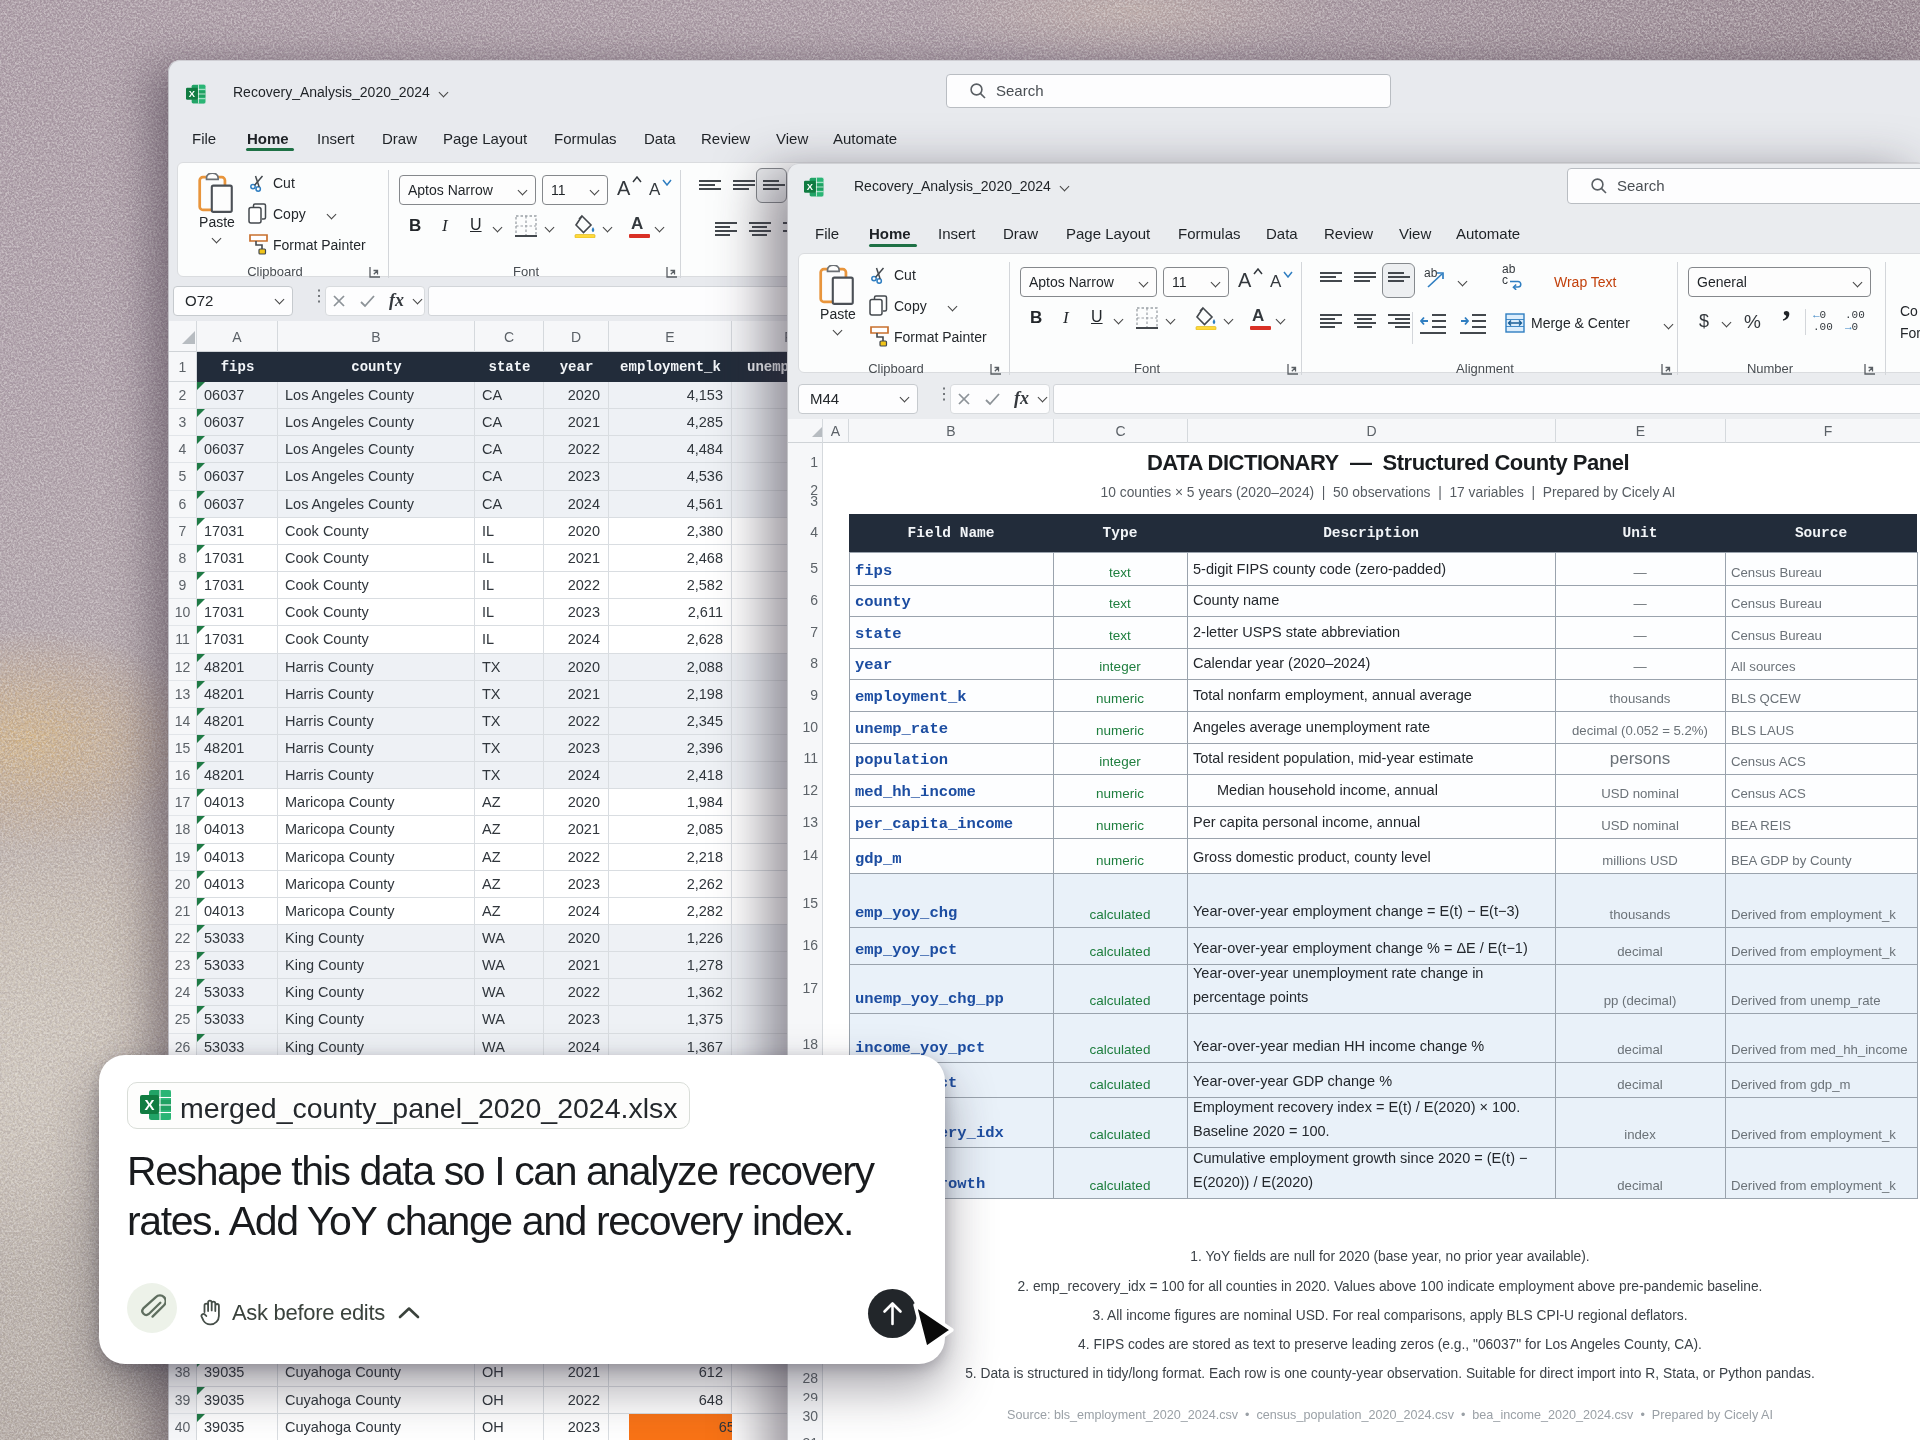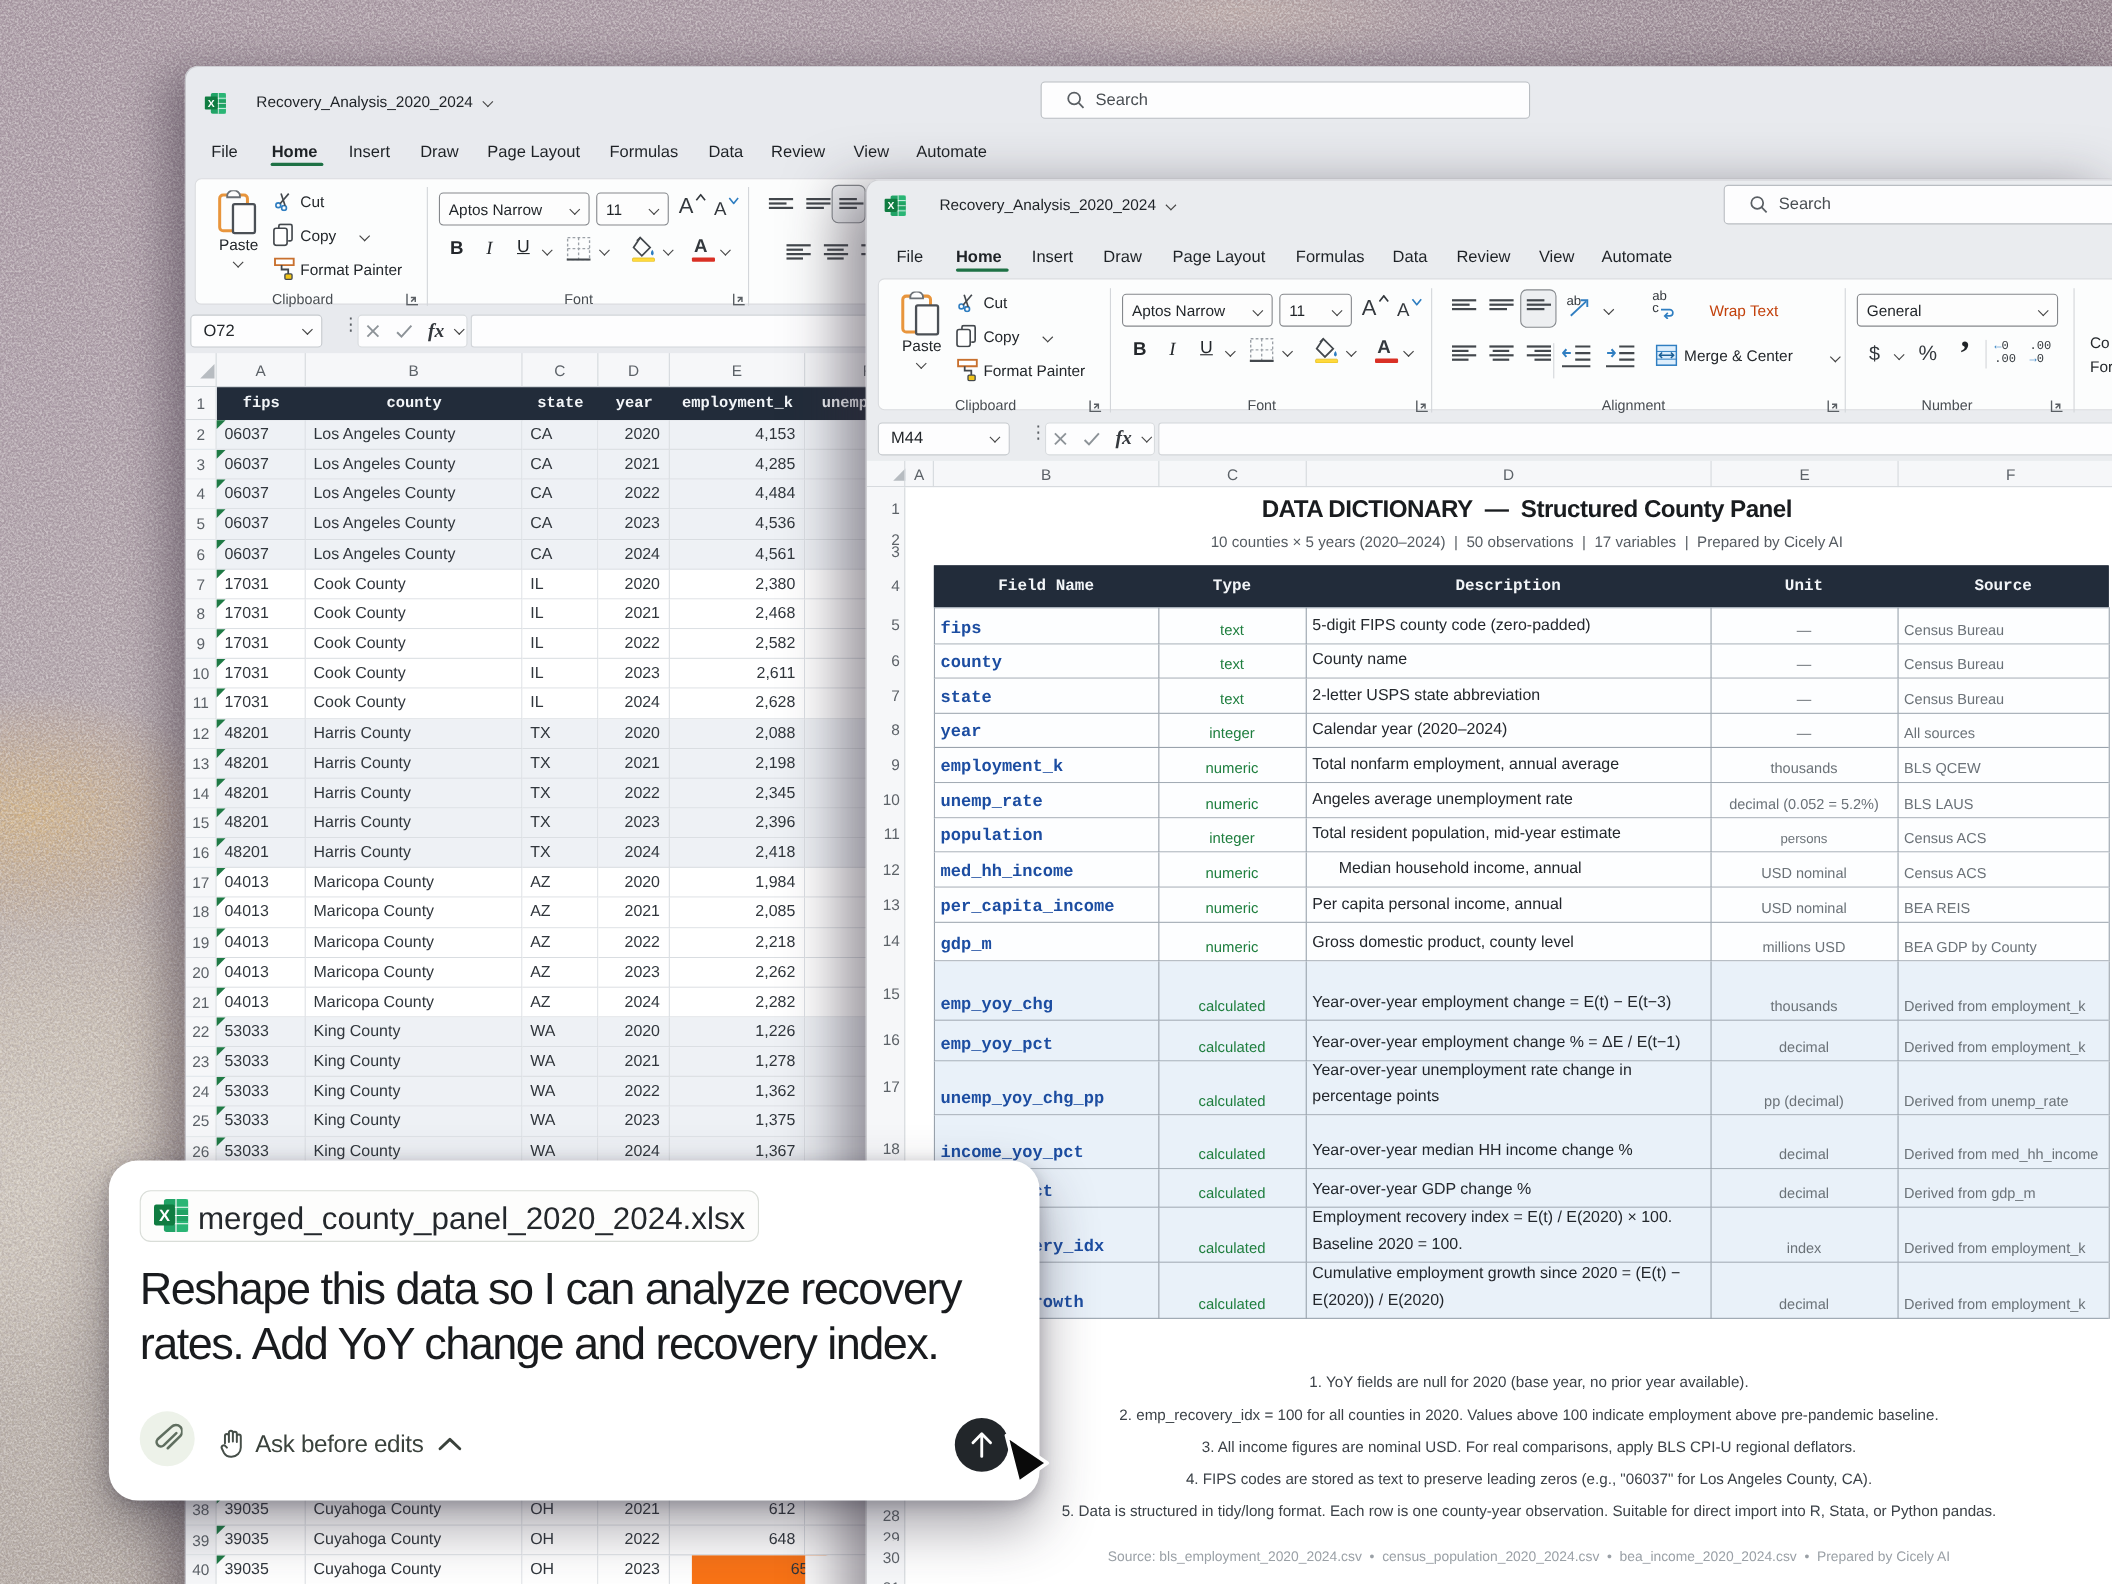--- a/index.html
+++ b/index.html
@@ -827,21 +827,21 @@
 <div class="abs" style="left:1053px;top:744px;width:1px;height:31px;background:#9aa3ad;"></div>
 <div class="abs" style="left:1187px;top:744px;width:1px;height:31px;background:#9aa3ad;"></div>
 <div class="abs" style="left:1555px;top:744px;width:1px;height:31px;background:#9aa3ad;"></div>
 <div class="abs" style="left:1725px;top:744px;width:1px;height:31px;background:#9aa3ad;"></div>
 <div class="abs" style="left:1917px;top:744px;width:1px;height:31px;background:#9aa3ad;"></div>
 <div class="abs mono" style="left:855px;top:744px;width:194px;height:25px;display:flex;align-items:flex-end;font-size:15.5px;font-weight:bold;color:#1c4da1;">population</div>
 <div class="abs" style="left:1053px;top:744px;width:134px;height:25px;display:flex;align-items:flex-end;justify-content:center;font-size:13.5px;color:#1e7e3e;">integer</div>
 <div class="abs" style="left:1193px;top:744px;width:360px;height:26px;display:flex;align-items:flex-end;font-size:14.5px;color:#23272c;line-height:23.5px;">
     <span>Total resident population, mid-year estimate</span>
   </div>
-<div class="abs" style="left:1555px;top:744px;width:170px;height:25px;display:flex;align-items:flex-end;justify-content:center;font-size:12px;color:#6b7278;">persons</div>
+<div class="abs" style="left:1555px;top:744px;width:170px;height:25px;display:flex;align-items:flex-end;justify-content:center;font-size:17px;color:#6b7278;">persons</div>
 <div class="abs" style="left:1731px;top:744px;width:230px;height:25px;display:flex;align-items:flex-end;font-size:13.2px;color:#6b7278;white-space:nowrap;">Census ACS</div>
 <div class="abs" style="left:849px;top:775px;width:1068px;height:32px;background:#fdfeff;border-left:1px solid #9aa3ad;border-bottom:1px solid #9aa3ad;"></div>
 <div class="abs" style="left:1053px;top:775px;width:1px;height:32px;background:#9aa3ad;"></div>
 <div class="abs" style="left:1187px;top:775px;width:1px;height:32px;background:#9aa3ad;"></div>
 <div class="abs" style="left:1555px;top:775px;width:1px;height:32px;background:#9aa3ad;"></div>
 <div class="abs" style="left:1725px;top:775px;width:1px;height:32px;background:#9aa3ad;"></div>
 <div class="abs" style="left:1917px;top:775px;width:1px;height:32px;background:#9aa3ad;"></div>
 <div class="abs mono" style="left:855px;top:775px;width:194px;height:26px;display:flex;align-items:flex-end;font-size:15.5px;font-weight:bold;color:#1c4da1;">med_hh_income</div>
 <div class="abs" style="left:1053px;top:775px;width:134px;height:26px;display:flex;align-items:flex-end;justify-content:center;font-size:13.5px;color:#1e7e3e;">numeric</div>
 <div class="abs" style="left:1193px;top:775px;width:360px;height:27px;display:flex;align-items:flex-end;font-size:14.5px;color:#23272c;line-height:23.5px;margin-left:24px;">

